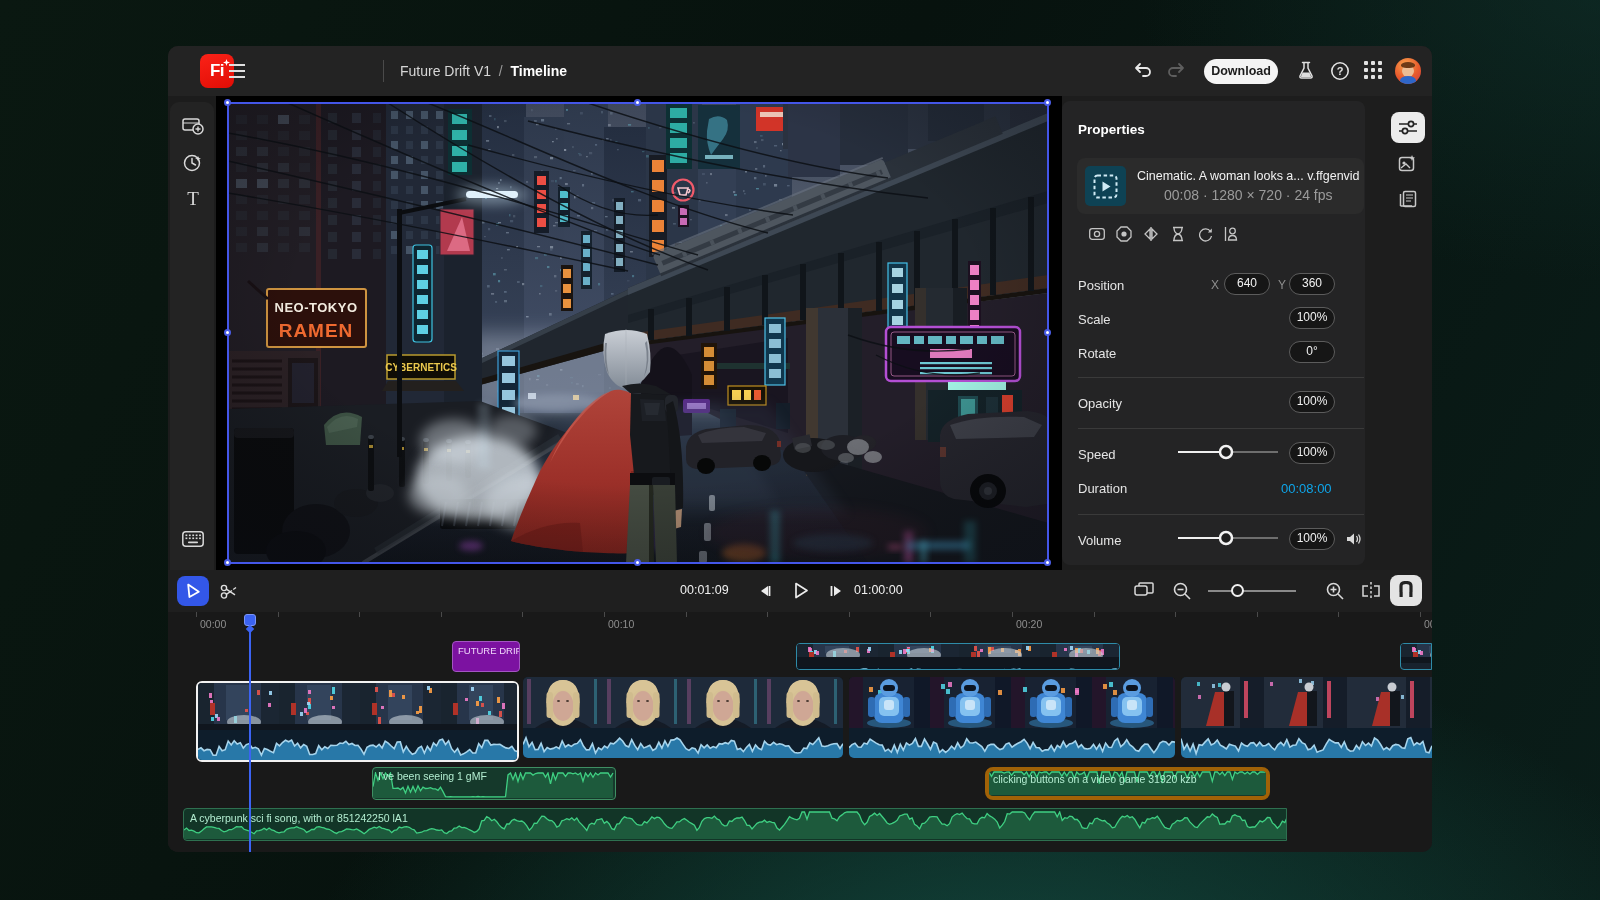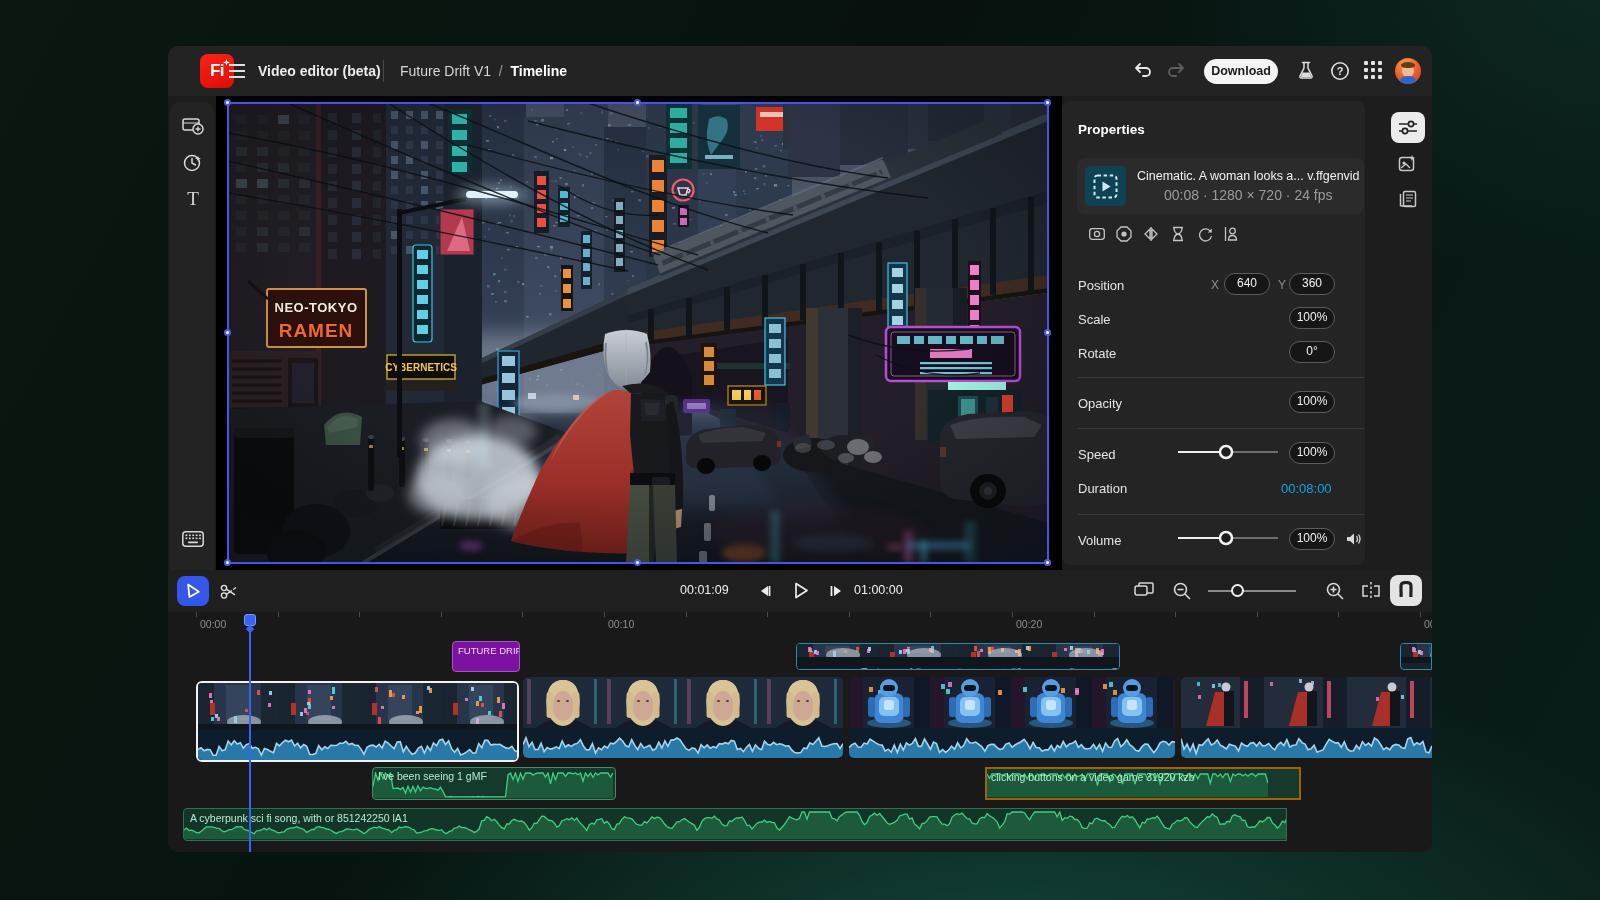--- a/index.html
+++ b/index.html
@@ -33,21 +33,20 @@
     <div class="logo">Fi<svg style="position:absolute;right:4px;top:5px" width="7" height="7" viewBox="0 0 7 7">
           <path d="M3.5,0 L4.3,2.6 L7,3.5 L4.3,4.4 L3.5,7 L2.7,4.4 L0,3.5 L2.7,2.6 Z" fill="#fff"></path>
         </svg></div>
     <svg style="position:absolute;left:60px;top:17px" width="18" height="16">
         <g stroke="#e0e0e0" stroke-width="1.8">
           <line x1="1" y1="2" x2="17" y2="2"></line>
           <line x1="1" y1="8" x2="17" y2="8"></line>
           <line x1="1" y1="14" x2="17" y2="14"></line>
         </g>
       </svg>
-    <div class="ttext" style="left:90px;font-weight:bold">Video editor (beta)</div>
     <div style="position:absolute;left:215px;top:14px;width:1px;height:22px;background:#4a4a4a"></div>
     <div class="ttext" style="left:232px;color:#d6d6d6">Future Drift V1&nbsp; <span style="color:#9a9a9a">/</span>&nbsp; <b style="color:#fff">Timeline</b></div>
 
     <svg style="position:absolute;left:965px;top:15px" width="20" height="20" viewBox="0 0 20 20">
         <path d="M7,3 L3,7 L7,11 M3,7 L13,7 A4,4 0 0 1 13,15 L10,15" stroke="#e8e8e8" stroke-width="1.8" fill="none" stroke-linecap="round" stroke-linejoin="round"></path>
       </svg>
     <svg style="position:absolute;left:998px;top:15px" width="20" height="20" viewBox="0 0 20 20">
         <path d="M13,3 L17,7 L13,11 M17,7 L7,7 A4,4 0 0 0 7,15 L10,15" stroke="#5e5e5e" stroke-width="1.8" fill="none" stroke-linecap="round" stroke-linejoin="round"></path>
       </svg>
     <div style="position:absolute;left:1036px;top:13px;width:74px;height:25px;background:#f4f4f4;border-radius:13px;color:#1c1c1c;font-size:12.5px;font-weight:bold;text-align:center;line-height:25px">Download</div>
@@ -1448,21 +1447,21 @@
         </svg>
     </div>
 
     <div class="clip" style="left:204px;top:135px;width:244px;height:33px;background:#15392b;border:1px solid #3f8f63;border-radius:4px">
       <svg width="242" height="26" style="position:absolute;left:0;bottom:1px">
           <path d="M0.0,26.0 L0.0,14.6 L2.5,1.0 L5.0,8.2 L7.5,1.0 L10.0,6.7 L12.5,1.0 L15.0,4.3 L17.5,1.0 L20.0,16.3 L22.5,16.4 L25.0,16.0 L27.5,17.6 L30.0,15.4 L32.5,21.1 L35.0,14.2 L37.5,20.2 L40.0,14.4 L42.5,19.9 L45.0,13.8 L47.5,18.8 L50.0,15.1 L52.5,16.5 L55.0,16.4 L57.5,15.7 L60.0,16.9 L62.5,16.9 L65.0,18.3 L67.5,15.2 L70.0,19.6 L72.5,24.6 L75.0,24.8 L77.5,24.7 L80.0,24.8 L82.5,24.8 L85.0,24.8 L87.5,24.8 L90.0,24.8 L92.5,24.8 L95.0,24.8 L97.5,24.8 L100.0,24.7 L102.5,24.8 L105.0,24.5 L107.5,24.8 L110.0,24.7 L112.5,24.8 L115.0,24.8 L117.5,24.8 L120.0,24.8 L122.5,24.8 L125.0,24.8 L127.5,24.8 L130.0,24.8 L132.5,24.7 L135.0,2.9 L137.5,1.0 L140.0,7.5 L142.5,1.0 L145.0,9.5 L147.5,1.0 L150.0,7.2 L152.5,1.0 L155.0,1.0 L157.5,1.0 L160.0,3.1 L162.5,1.5 L165.0,1.0 L167.5,1.0 L170.0,1.0 L172.5,5.2 L175.0,1.0 L177.5,11.9 L180.0,1.0 L182.5,7.7 L185.0,1.0 L187.5,1.0 L190.0,1.0 L192.5,4.3 L195.0,1.0 L197.5,1.0 L200.0,1.9 L202.5,1.0 L205.0,2.8 L207.5,1.0 L210.0,9.2 L212.5,1.0 L215.0,4.6 L217.5,1.0 L220.0,5.3 L222.5,1.0 L225.0,2.9 L227.5,1.0 L230.0,1.0 L232.5,1.0 L235.0,1.0 L237.5,5.0 L240.0,1.0 L240.0,26.0 Z" fill="#1d5a3c"></path>
           <path d="M0.0,14.6 L2.5,1.0 L5.0,8.2 L7.5,1.0 L10.0,6.7 L12.5,1.0 L15.0,4.3 L17.5,1.0 L20.0,16.3 L22.5,16.4 L25.0,16.0 L27.5,17.6 L30.0,15.4 L32.5,21.1 L35.0,14.2 L37.5,20.2 L40.0,14.4 L42.5,19.9 L45.0,13.8 L47.5,18.8 L50.0,15.1 L52.5,16.5 L55.0,16.4 L57.5,15.7 L60.0,16.9 L62.5,16.9 L65.0,18.3 L67.5,15.2 L70.0,19.6 L72.5,24.6 L75.0,24.8 L77.5,24.7 L80.0,24.8 L82.5,24.8 L85.0,24.8 L87.5,24.8 L90.0,24.8 L92.5,24.8 L95.0,24.8 L97.5,24.8 L100.0,24.7 L102.5,24.8 L105.0,24.5 L107.5,24.8 L110.0,24.7 L112.5,24.8 L115.0,24.8 L117.5,24.8 L120.0,24.8 L122.5,24.8 L125.0,24.8 L127.5,24.8 L130.0,24.8 L132.5,24.7 L135.0,2.9 L137.5,1.0 L140.0,7.5 L142.5,1.0 L145.0,9.5 L147.5,1.0 L150.0,7.2 L152.5,1.0 L155.0,1.0 L157.5,1.0 L160.0,3.1 L162.5,1.5 L165.0,1.0 L167.5,1.0 L170.0,1.0 L172.5,5.2 L175.0,1.0 L177.5,11.9 L180.0,1.0 L182.5,7.7 L185.0,1.0 L187.5,1.0 L190.0,1.0 L192.5,4.3 L195.0,1.0 L197.5,1.0 L200.0,1.9 L202.5,1.0 L205.0,2.8 L207.5,1.0 L210.0,9.2 L212.5,1.0 L215.0,4.6 L217.5,1.0 L220.0,5.3 L222.5,1.0 L225.0,2.9 L227.5,1.0 L230.0,1.0 L232.5,1.0 L235.0,1.0 L237.5,5.0 L240.0,1.0" stroke="#3fcf82" stroke-width="1.3" fill="none"></path>
         </svg>
       <div style="position:absolute;left:5px;top:2px;color:#b2ecd0;font-size:10.5px">I've been seeing 1 gMF</div>
     </div>
-    <div class="clip" style="left:817px;top:135px;width:316px;height:33px;background:#15392b;border:2px solid #a16207;border-radius:0">
+    <div class="clip" style="left:817px;top:135px;width:285px;height:33px;background:#15392b;border:4px solid #a16207;border-radius:8px">
       <svg width="281" height="24" style="position:absolute;left:0;bottom:1px">
           <path d="M0.0,24.0 L0.0,1.0 L2.5,5.4 L5.0,1.0 L7.5,1.0 L10.0,1.0 L12.5,1.0 L15.1,2.1 L17.6,1.2 L20.1,1.0 L22.6,4.1 L25.1,1.0 L27.6,1.0 L30.1,1.0 L32.6,1.0 L35.1,3.8 L37.6,1.0 L40.1,5.9 L42.7,1.0 L45.2,1.0 L47.7,6.2 L50.2,1.0 L52.7,1.8 L55.2,1.0 L57.7,1.0 L60.2,3.6 L62.7,1.0 L65.2,1.0 L67.7,1.0 L70.2,1.0 L72.8,5.2 L75.3,1.0 L77.8,5.0 L80.3,1.0 L82.8,1.0 L85.3,7.2 L87.8,1.0 L90.3,3.5 L92.8,2.9 L95.3,1.0 L97.8,7.6 L100.4,1.0 L102.9,1.0 L105.4,1.0 L107.9,1.0 L110.4,12.7 L112.9,1.0 L115.4,1.0 L117.9,1.0 L120.4,1.0 L122.9,8.6 L125.4,1.0 L128.0,1.8 L130.5,5.5 L133.0,1.0 L135.5,11.0 L138.0,1.0 L140.5,1.0 L143.0,1.0 L145.5,1.0 L148.0,11.1 L150.5,1.0 L153.0,1.0 L155.6,1.0 L158.1,1.0 L160.6,5.9 L163.1,1.0 L165.6,1.0 L168.1,6.5 L170.6,1.0 L173.1,10.6 L175.6,1.0 L178.1,1.0 L180.6,1.0 L183.2,1.0 L185.7,7.5 L188.2,1.0 L190.7,1.0 L193.2,1.0 L195.7,1.0 L198.2,6.9 L200.7,1.0 L203.2,1.0 L205.7,5.8 L208.2,1.0 L210.8,5.9 L213.3,1.0 L215.8,1.0 L218.3,1.0 L220.8,1.0 L223.3,10.3 L225.8,1.0 L228.3,1.0 L230.8,3.6 L233.3,1.0 L235.8,4.7 L238.3,1.0 L240.9,1.0 L243.4,8.4 L245.9,1.0 L248.4,2.8 L250.9,1.0 L253.4,1.0 L255.9,3.0 L258.4,1.0 L260.9,3.2 L263.4,1.0 L265.9,1.0 L268.5,3.4 L271.0,1.0 L273.5,1.0 L276.0,1.0 L278.5,1.0 L281.0,10.3 L281.0,24.0 Z" fill="#1d5a3c"></path>
           <path d="M0.0,1.0 L2.5,5.4 L5.0,1.0 L7.5,1.0 L10.0,1.0 L12.5,1.0 L15.1,2.1 L17.6,1.2 L20.1,1.0 L22.6,4.1 L25.1,1.0 L27.6,1.0 L30.1,1.0 L32.6,1.0 L35.1,3.8 L37.6,1.0 L40.1,5.9 L42.7,1.0 L45.2,1.0 L47.7,6.2 L50.2,1.0 L52.7,1.8 L55.2,1.0 L57.7,1.0 L60.2,3.6 L62.7,1.0 L65.2,1.0 L67.7,1.0 L70.2,1.0 L72.8,5.2 L75.3,1.0 L77.8,5.0 L80.3,1.0 L82.8,1.0 L85.3,7.2 L87.8,1.0 L90.3,3.5 L92.8,2.9 L95.3,1.0 L97.8,7.6 L100.4,1.0 L102.9,1.0 L105.4,1.0 L107.9,1.0 L110.4,12.7 L112.9,1.0 L115.4,1.0 L117.9,1.0 L120.4,1.0 L122.9,8.6 L125.4,1.0 L128.0,1.8 L130.5,5.5 L133.0,1.0 L135.5,11.0 L138.0,1.0 L140.5,1.0 L143.0,1.0 L145.5,1.0 L148.0,11.1 L150.5,1.0 L153.0,1.0 L155.6,1.0 L158.1,1.0 L160.6,5.9 L163.1,1.0 L165.6,1.0 L168.1,6.5 L170.6,1.0 L173.1,10.6 L175.6,1.0 L178.1,1.0 L180.6,1.0 L183.2,1.0 L185.7,7.5 L188.2,1.0 L190.7,1.0 L193.2,1.0 L195.7,1.0 L198.2,6.9 L200.7,1.0 L203.2,1.0 L205.7,5.8 L208.2,1.0 L210.8,5.9 L213.3,1.0 L215.8,1.0 L218.3,1.0 L220.8,1.0 L223.3,10.3 L225.8,1.0 L228.3,1.0 L230.8,3.6 L233.3,1.0 L235.8,4.7 L238.3,1.0 L240.9,1.0 L243.4,8.4 L245.9,1.0 L248.4,2.8 L250.9,1.0 L253.4,1.0 L255.9,3.0 L258.4,1.0 L260.9,3.2 L263.4,1.0 L265.9,1.0 L268.5,3.4 L271.0,1.0 L273.5,1.0 L276.0,1.0 L278.5,1.0 L281.0,10.3" stroke="#3fcf82" stroke-width="1.3" fill="none"></path>
         </svg>
       <div style="position:absolute;left:4px;top:2px;color:#b2ecd0;font-size:10.5px">clicking buttons on a video game 31920 kzb</div>
     </div>
 
     <div class="clip" style="left:15px;top:176px;width:1104px;height:33px;background:#123527;border:1px solid #2e7050;border-radius:4px 0 0 4px">
       <svg width="1234" height="28" style="position:absolute;left:0;bottom:1px">
           <path d="M0.0,28.0 L0.0,19.0 L2.5,17.1 L5.0,19.5 L7.5,19.1 L10.0,20.1 L12.5,21.7 L15.0,21.9 L17.5,20.1 L20.0,17.7 L22.5,15.9 L25.0,15.9 L27.5,15.9 L30.0,16.4 L32.5,17.1 L35.0,17.4 L37.5,19.5 L40.0,20.8 L42.5,20.2 L45.0,18.7 L47.5,18.7 L50.0,17.3 L52.5,15.6 L55.0,15.8 L57.5,15.6 L60.0,18.3 L62.6,19.1 L65.1,20.0 L67.6,21.2 L70.1,22.7 L72.6,19.9 L75.1,19.6 L77.6,19.0 L80.1,17.2 L82.6,18.9 L85.1,17.0 L87.6,18.9 L90.1,19.6 L92.6,21.2 L95.1,21.9 L97.6,21.1 L100.1,20.8 L102.6,18.4 L105.1,17.4 L107.6,16.8 L110.1,16.8 L112.6,15.6 L115.1,16.8 L117.6,17.7 L120.1,18.7 L122.6,21.4 L125.1,20.2 L127.6,18.4 L130.1,18.5 L132.6,16.1 L135.1,15.7 L137.6,16.4 L140.1,16.8 L142.6,18.0 L145.1,18.3 L147.6,19.8 L150.1,21.4 L152.6,22.4 L155.1,20.8 L157.6,20.6 L160.1,19.4 L162.6,18.0 L165.1,18.1 L167.6,18.7 L170.1,18.8 L172.6,17.9 L175.1,19.4 L177.6,20.9 L180.1,22.7 L182.6,20.7 L185.1,18.4 L187.7,17.4 L190.2,16.2 L192.7,17.1 L195.2,15.5 L197.7,17.1 L200.2,17.7 L202.7,18.5 L205.2,19.0 L207.7,21.6 L210.2,19.4 L212.7,19.0 L215.2,16.1 L217.7,16.9 L220.2,15.9 L222.7,15.7 L225.2,16.3 L227.7,18.0 L230.2,18.9 L232.7,22.1 L235.2,21.6 L237.7,21.2 L240.2,19.8 L242.7,19.6 L245.2,18.4 L247.7,17.7 L250.2,18.1 L252.7,19.0 L255.2,19.4 L257.7,18.9 L260.2,21.7 L262.7,22.5 L265.2,20.4 L267.7,19.9 L270.2,17.1 L272.7,16.8 L275.2,15.0 L277.7,16.6 L280.2,16.4 L282.7,17.3 L285.2,18.7 L287.7,19.8 L290.2,21.4 L292.7,20.4 L295.2,17.8 L297.7,9.8 L300.2,9.4 L302.7,5.7 L305.2,7.0 L307.7,9.7 L310.3,8.3 L312.8,10.8 L315.3,14.1 L317.8,16.6 L320.3,17.8 L322.8,13.0 L325.3,13.0 L327.8,9.5 L330.3,8.3 L332.8,9.6 L335.3,10.3 L337.8,10.0 L340.3,11.8 L342.8,14.9 L345.3,19.2 L347.8,16.7 L350.3,12.2 L352.8,12.3 L355.3,8.6 L357.8,5.1 L360.3,5.4 L362.8,7.7 L365.3,9.5 L367.8,9.6 L370.3,11.9 L372.8,16.1 L375.3,14.7 L377.8,9.9 L380.3,9.0 L382.8,7.7 L385.3,8.7 L387.8,6.8 L390.3,9.4 L392.8,7.0 L395.3,11.1 L397.8,13.6 L400.3,16.4 L402.8,19.5 L405.3,13.8 L407.8,12.2 L410.3,13.2 L412.8,8.8 L415.3,8.3 L417.8,7.7 L420.3,12.3 L422.8,10.4 L425.3,13.0 L427.8,17.7 L430.3,18.6 L432.9,13.0 L435.4,12.7 L437.9,8.4 L440.4,5.8 L442.9,6.8 L445.4,7.2 L447.9,7.9 L450.4,10.9 L452.9,13.5 L455.4,14.2 L457.9,14.2 L460.4,10.6 L462.9,11.9 L465.4,9.1 L467.9,5.8 L470.4,7.6 L472.9,6.1 L475.4,6.7 L477.9,9.1 L480.4,12.8 L482.9,15.5 L485.4,16.8 L487.9,17.3 L490.4,14.3 L492.9,10.9 L495.4,10.9 L497.9,8.7 L500.4,7.6 L502.9,9.3 L505.4,11.2 L507.9,12.6 L510.4,14.1 L512.9,19.3 L515.4,16.3 L517.9,10.3 L520.4,7.6 L522.9,6.7 L525.4,6.6 L527.9,7.3 L530.4,5.1 L532.9,7.9 L535.4,9.0 L537.9,13.0 L540.4,14.8 L542.9,14.6 L545.4,9.9 L547.9,10.5 L550.4,8.1 L552.9,7.0 L555.4,7.0 L558.0,6.1 L560.5,9.5 L563.0,14.3 L565.5,14.4 L568.0,17.9 L570.5,15.1 L573.0,12.4 L575.5,11.2 L578.0,11.0 L580.5,9.2 L583.0,11.4 L585.5,10.4 L588.0,11.4 L590.5,11.9 L593.0,17.0 L595.5,19.0 L598.0,16.2 L600.5,13.4 L603.0,9.7 L605.5,5.6 L608.0,7.2 L610.5,8.1 L613.0,8.9 L615.5,7.2 L618.0,1.0 L620.5,1.0 L623.0,8.2 L625.5,1.0 L628.0,1.0 L630.5,1.0 L633.0,1.0 L635.5,1.0 L638.0,1.0 L640.5,1.0 L643.0,1.0 L645.5,1.0 L648.0,7.2 L650.5,7.8 L653.0,9.8 L655.5,5.7 L658.0,3.9 L660.5,1.8 L663.0,1.0 L665.5,1.0 L668.0,1.0 L670.5,1.0 L673.0,1.0 L675.5,4.1 L678.0,10.4 L680.6,13.7 L683.1,11.3 L685.6,5.4 L688.1,4.1 L690.6,2.2 L693.1,4.4 L695.6,2.5 L698.1,5.5 L700.6,8.5 L703.1,12.0 L705.6,13.4 L708.1,12.4 L710.6,11.2 L713.1,9.3 L715.6,5.0 L718.1,4.2 L720.6,3.1 L723.1,3.2 L725.6,8.2 L728.1,7.0 L730.6,13.4 L733.1,14.9 L735.6,17.9 L738.1,12.6 L740.6,12.2 L743.1,9.6 L745.6,6.1 L748.1,5.7 L750.6,5.7 L753.1,5.8 L755.6,10.0 L758.1,13.1 L760.6,13.2 L763.1,14.7 L765.6,12.7 L768.1,6.1 L770.6,4.0 L773.1,2.7 L775.6,3.5 L778.1,2.1 L780.6,5.1 L783.1,7.7 L785.6,7.9 L788.1,12.1 L790.6,12.9 L793.1,12.9 L795.6,8.0 L798.1,6.3 L800.6,6.8 L803.1,2.5 L805.7,4.9 L808.2,6.3 L810.7,8.2 L813.2,11.1 L815.7,17.0 L818.2,14.2 L820.7,10.5 L823.2,2.7 L825.7,3.1 L828.2,1.0 L830.7,1.0 L833.2,1.0 L835.7,1.0 L838.2,1.0 L840.7,2.0 L843.2,5.9 L845.7,8.9 L848.2,4.0 L850.7,1.0 L853.2,1.0 L855.7,1.0 L858.2,1.0 L860.7,1.0 L863.2,1.0 L865.7,1.0 L868.2,1.0 L870.7,1.0 L873.2,5.8 L875.7,1.0 L878.2,9.5 L880.7,6.7 L883.2,7.4 L885.7,5.1 L888.2,5.7 L890.7,8.5 L893.2,8.5 L895.7,11.3 L898.2,16.6 L900.7,17.4 L903.2,17.2 L905.7,12.0 L908.2,12.7 L910.7,8.0 L913.2,7.2 L915.7,8.7 L918.2,9.8 L920.7,9.5 L923.2,12.1 L925.7,13.5 L928.3,16.8 L930.8,16.2 L933.3,11.8 L935.8,8.0 L938.3,5.3 L940.8,6.1 L943.3,4.5 L945.8,6.7 L948.3,5.7 L950.8,8.5 L953.3,12.8 L955.8,16.8 L958.3,11.2 L960.8,12.1 L963.3,8.0 L965.8,8.2 L968.3,6.8 L970.8,7.2 L973.3,5.1 L975.8,8.6 L978.3,13.0 L980.8,16.4 L983.3,17.4 L985.8,18.1 L988.3,13.2 L990.8,11.8 L993.3,9.4 L995.8,10.0 L998.3,9.1 L1000.8,6.7 L1003.3,6.9 L1005.8,10.9 L1008.3,13.4 L1010.8,16.0 L1013.3,16.6 L1015.8,13.1 L1018.3,10.6 L1020.8,8.3 L1023.3,5.8 L1025.8,6.1 L1028.3,3.0 L1030.8,5.1 L1033.3,6.4 L1035.8,13.3 L1038.3,12.9 L1040.8,13.0 L1043.3,10.3 L1045.8,10.9 L1048.3,4.9 L1050.9,3.8 L1053.4,5.2 L1055.9,5.6 L1058.4,9.5 L1060.9,9.1 L1063.4,15.5 L1065.9,16.5 L1068.4,16.0 L1070.9,16.0 L1073.4,13.1 L1075.9,9.8 L1078.4,10.9 L1080.9,9.2 L1083.4,6.5 L1085.9,6.6 L1088.4,11.9 L1090.9,14.0 L1093.4,17.2 L1095.9,14.6 L1098.4,10.2 L1100.9,11.5 L1103.4,5.8 L1105.9,5.1 L1108.4,5.9 L1110.9,4.0 L1113.4,6.0 L1115.9,9.2 L1118.4,11.7 L1120.9,14.6 L1123.4,16.8 L1125.9,12.6 L1128.4,8.6 L1130.9,9.3 L1133.4,6.2 L1135.9,3.9 L1138.4,6.6 L1140.9,9.5 L1143.4,8.7 L1145.9,11.3 L1148.4,18.0 L1150.9,17.2 L1153.4,14.2 L1155.9,12.5 L1158.4,9.1 L1160.9,7.9 L1163.4,1.0 L1165.9,1.0 L1168.4,1.0 L1170.9,1.0 L1173.4,3.7 L1176.0,6.4 L1178.5,8.5 L1181.0,6.9 L1183.5,1.2 L1186.0,1.0 L1188.5,1.0 L1191.0,1.0 L1193.5,1.0 L1196.0,1.0 L1198.5,1.0 L1201.0,1.6 L1203.5,7.6 L1206.0,9.5 L1208.5,1.7 L1211.0,2.4 L1213.5,1.0 L1216.0,1.0 L1218.5,1.0 L1221.0,1.0 L1223.5,1.0 L1226.0,1.2 L1228.5,4.6 L1231.0,9.3 L1233.5,17.3 L1236.0,8.4 L1236.0,28.0 Z" fill="#1d5a3c"></path>

